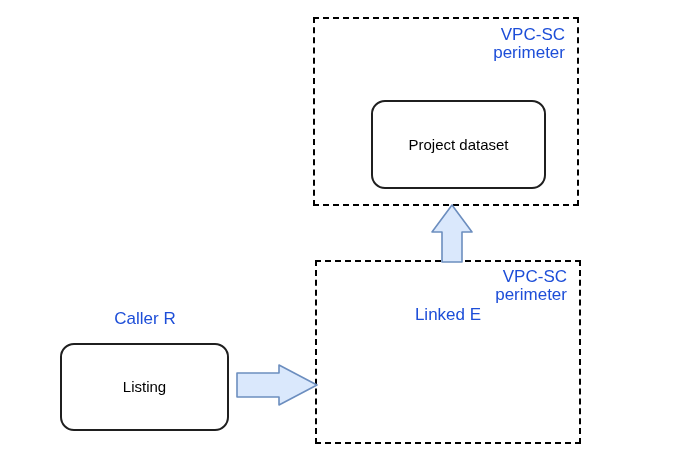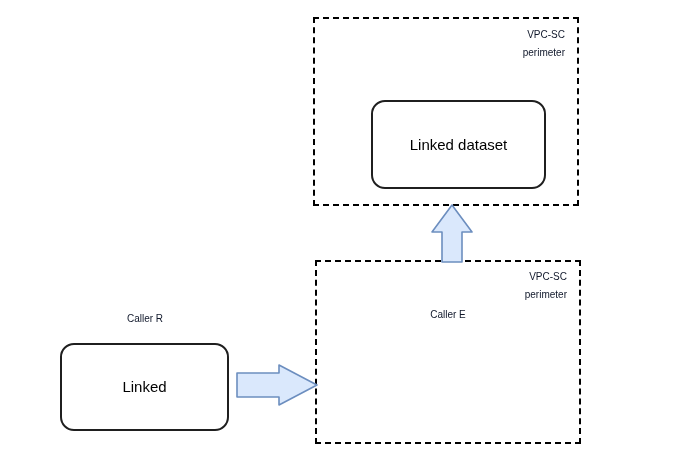--- a/index.html
+++ b/index.html
@@ -36,23 +36,23 @@
     background: #ffffff;
     display: flex;
     align-items: center;
     justify-content: center;
     font-size: 15px;
     line-height: 1.2;
     color: #000000;
   }
   .caption {
     position: absolute;
-    font-size: 10px;
+    font-size: 17px;
     line-height: 18px;
-    color: #0f172a;
+    color: #1d4ed8;
     white-space: pre-line;
     text-align: center;
   }
   .caption.right-aligned {
     text-align: right;
   }
   .arrow-layer {
     position: absolute;
     left: 0;
     top: 0;
@@ -82,35 +82,35 @@
 
 <div id="canvas">
 
   <div class="perimeter" id="perimeter-l"></div>
 
   <div class="caption right-aligned" id="label-vpcsc-l">VPC-SC
 perimeter</div>
 
 
   <div class="node" id="node-linked-dataset">
-    <span>Linked dataset</span>
+    <span>Project dataset</span>
   </div>
 
   <div class="perimeter" id="perimeter-e"></div>
 
   <div class="caption right-aligned" id="label-vpcsc-e">VPC-SC
 perimeter</div>
 
-  <div class="caption" id="label-project-e">Caller E</div>
+  <div class="caption" id="label-project-e">Linked E</div>
 
 
   <div class="caption" id="label-project-r">Caller R</div>
 
   <div class="node" id="node-caller">
-    <span>Linked</span>
+    <span>Listing</span>
   </div>
 
   <svg class="arrow-layer" viewBox="0 0 691 462">
 
     <polygon id="arrow-caller-listing" points="237,373 279,373 279,365 317,385 279,405 279,397 237,397" fill="#dae8fc" stroke="#6c8ebf" stroke-width="1.6" stroke-linejoin="round"></polygon>
 
     <polygon id="arrow-listing-linked" points="452,205 472,232 462,232 462,262 442,262 442,232 432,232" fill="#dae8fc" stroke="#6c8ebf" stroke-width="1.6" stroke-linejoin="round"></polygon>
   </svg>
 
 </div>

